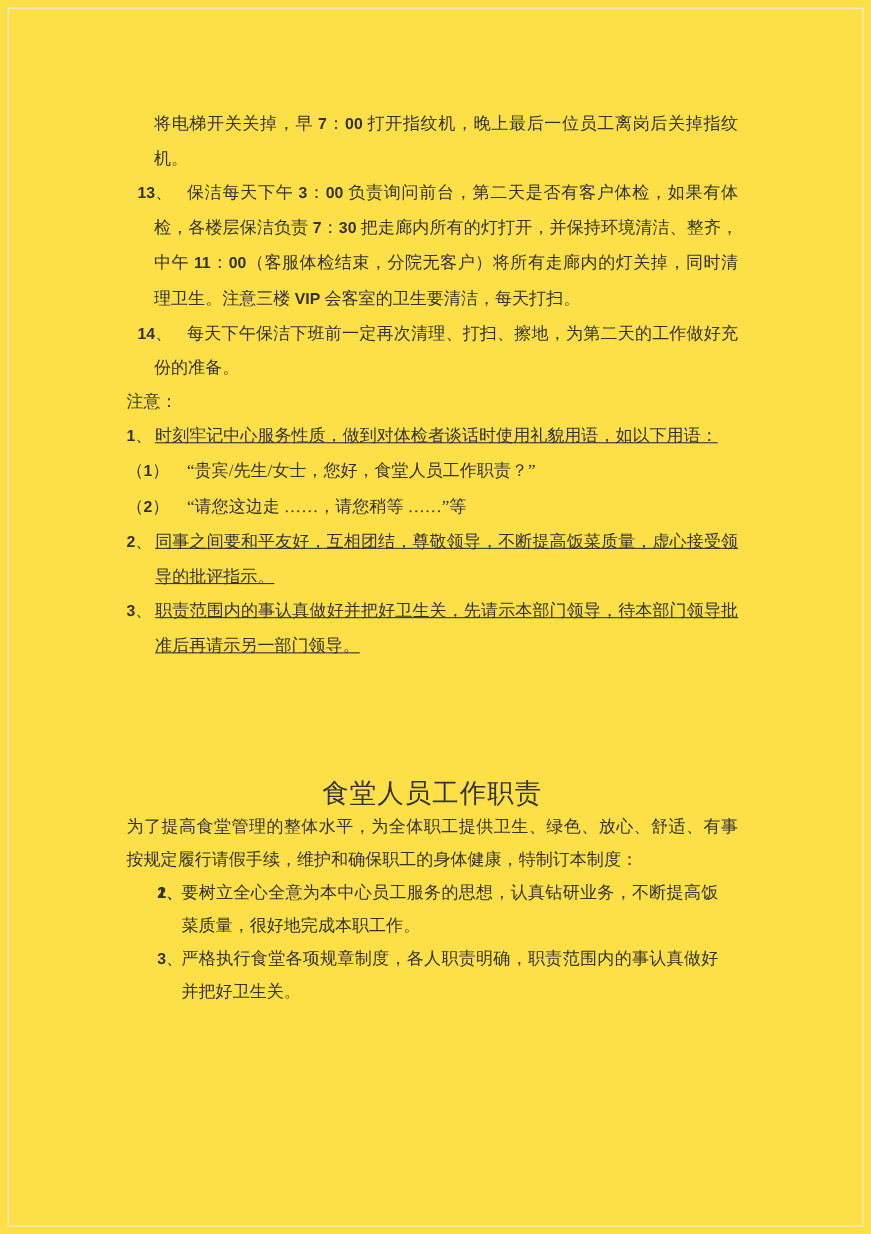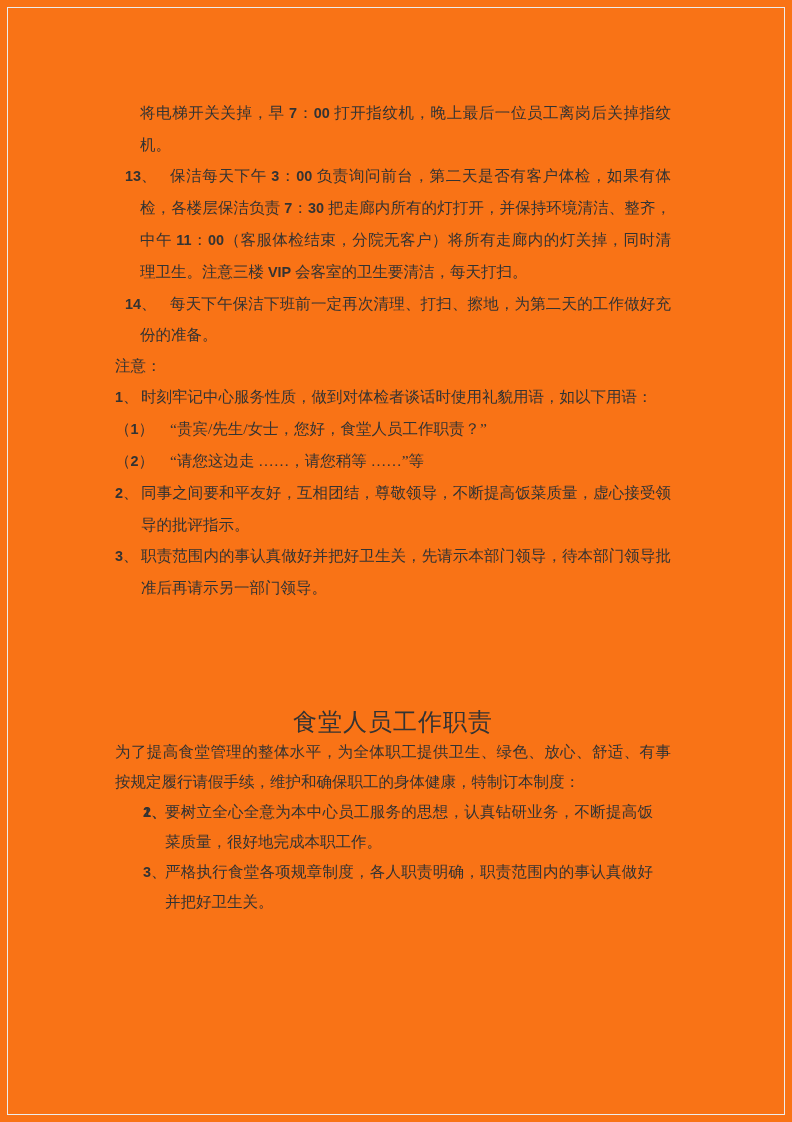--- a/index.html
+++ b/index.html
@@ -1,38 +1,38 @@
 <!DOCTYPE html>
 <html><head>
 <meta charset="utf-8">
 <style>
   html,body { margin:0; padding:0; background:#ffffff; }
   .page {
-    position:relative; width:792px; height:1122px; background:#f97316;
+    position:relative; width:792px; height:1122px; background:#fde047;
     font-family:"Liberation Serif","DejaVu Serif",serif;
     color:#333333; overflow:hidden;
     -webkit-font-smoothing:antialiased;
   }
   .page-border {
     position:absolute; left:7px; top:7px; right:7px; bottom:7px;
     border:1px solid #ededed; pointer-events:none;
   }
   .content {
     position:absolute; left:115px; top:0; width:556px; padding-top:97px;
     font-size:15.5px; line-height:31px;
     text-align:justify; line-break:strict;
   }
   .content p, .content div { margin:0; }
 
   
   .cont-para { padding-left:25px; }
   .a-item { position:relative; padding-left:25px; text-indent:30px; }
   .a-item .anum { position:absolute; left:10px; top:0; text-indent:0; }
   .notice-label { padding-left:0; }
-  .note { padding-left:26px; text-indent:-26px; }
+  .note { padding-left:26px; text-indent:-26px;text-decoration:underline; }
   .note .nnum { display:inline-block; width:26px; text-indent:0; }
   .subnote { padding-left:55px; text-indent:-55px; text-align:left; }
   .subnote .snum { display:inline-block; width:55px; text-indent:0; }
 
   
   .b-title {
     margin:104px 0 0 0; font-size:24px; line-height:30px; font-weight:normal;
     text-align:center; letter-spacing:1px;
   }
   .b-intro { margin-top:36px; line-height:30px; }

